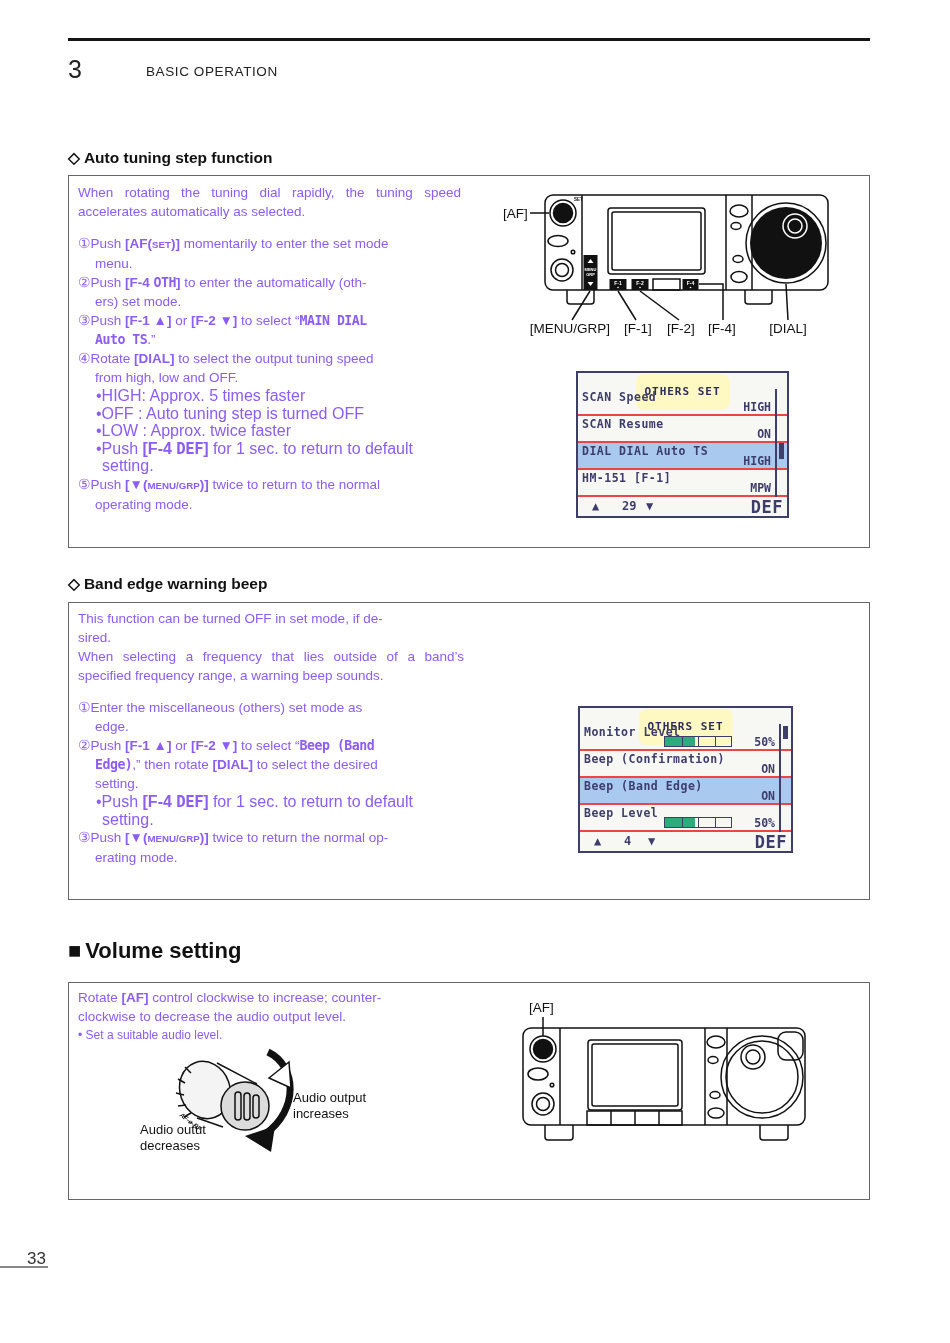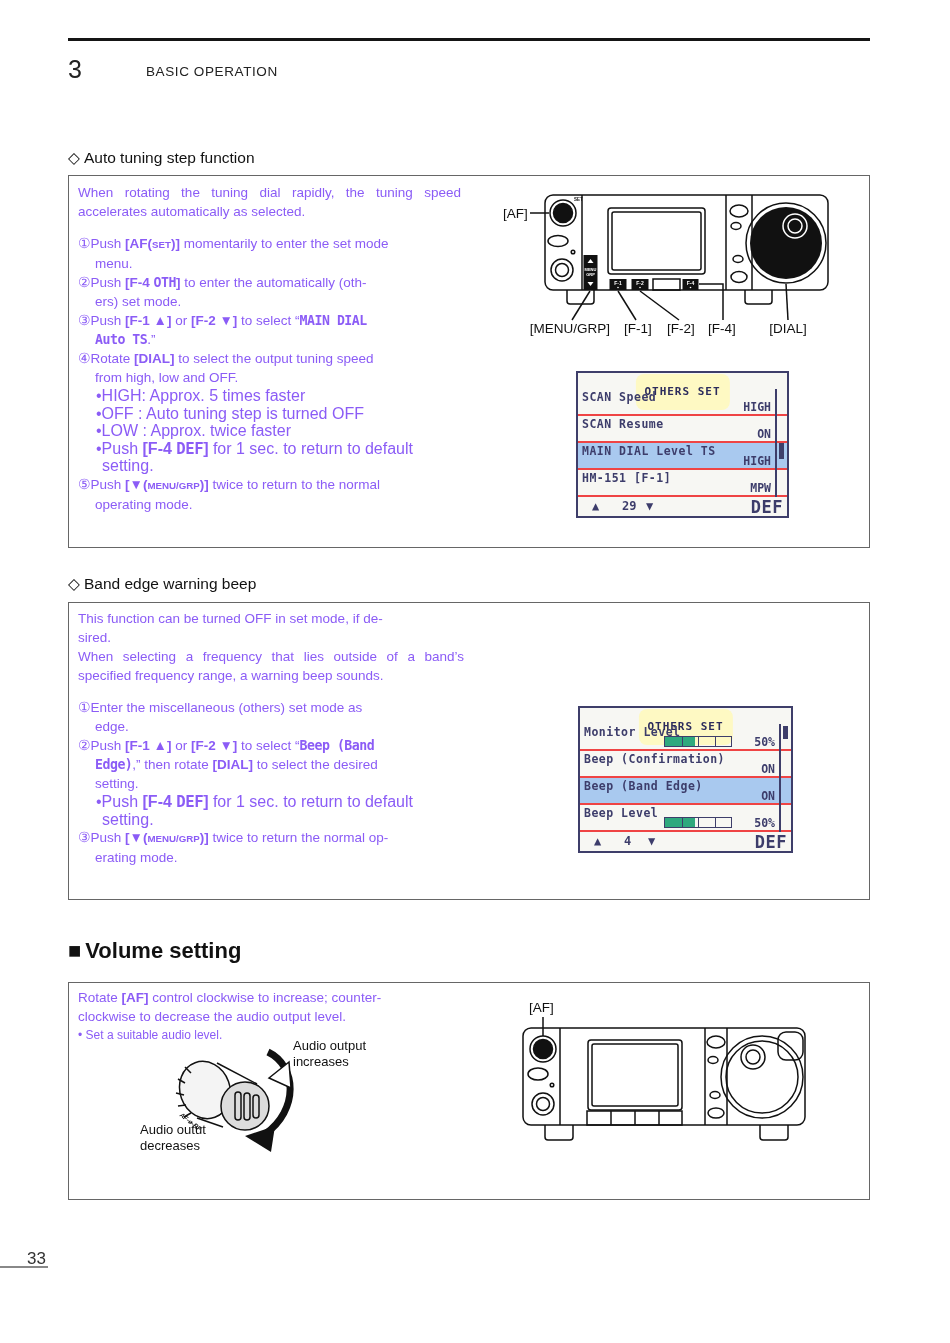--- a/index.html
+++ b/index.html
@@ -8,21 +8,21 @@
   .abs{position:absolute;}
   .b{font-weight:bold;}
   .sc{font-size:0.72em;}
   .lcdf{font-family:"DejaVu Sans Mono",monospace;font-weight:bold;letter-spacing:-0.5px;font-size:0.98em;}
   .cnum{font-size:14px;}
 
   .top-rule{left:68px;top:38px;width:802px;height:3px;background:#151515;}
   .chapnum{left:68px;top:55px;font-size:25px;color:#222;}
   .chaptitle{left:118px;top:64px;font-size:13.5px;letter-spacing:0.6px;color:#222;margin-left:28px;}
 
-  .sechead{font-size:15.5px;font-weight:normal;color:#111;}
+  .sechead{font-size:15.5px;font-weight:bold;color:#111;}
   .sec1{left:68px;top:149px;}
   .sec2{left:68px;top:575px;}
   .bighead{left:68px;top:938px;font-size:22px;font-weight:bold;color:#111;}
   .marker{margin-right:4px;}
 
   .box{border:1px solid #666;background:#fff;}
   .box1{left:68px;top:175px;width:800px;height:371px;}
   .box2{left:68px;top:602px;width:800px;height:296px;}
   .box3{left:68px;top:982px;width:800px;height:216px;}
 
@@ -55,21 +55,21 @@
   .sbline{position:absolute;top:16px;right:10px;width:2px;height:108px;background:#3e3e6a;}
   .handle{position:absolute;right:3px;width:5px;height:16px;background:#3e3e6a;}
   .lcd-bottom{position:absolute;left:0;right:0;bottom:0;height:19px;}
   .lcd-bottom .up{position:absolute;left:14px;top:2px;font-size:12px;}
   .lcd-bottom .num{position:absolute;left:44px;top:2px;font-size:12px;}
   .lcd-bottom .dn{position:absolute;left:68px;top:2px;font-size:12px;}
   .lcd-bottom .def{position:absolute;right:4px;bottom:-1px;font-size:17px;letter-spacing:0.5px;}
 
   
   .dlab{font-size:13px;color:#111;line-height:16px;}
-  .inc-label{left:293px;top:1038px;width:100px;}
+  .inc-label{left:293px;top:1090px;width:100px;}
   .dec-label{left:140px;top:1122px;width:110px;}
 
   .foot-rule{left:0;top:1266px;width:48px;height:2px;background:#888;}
   .pagenum{left:27px;top:1249px;font-size:17px;color:#333;}
 
   
   svg .lbl-t{font-size:13.5px;fill:#111;font-family:"Liberation Sans",sans-serif;}
   svg .tinyw{font-size:4px;fill:#fff;font-weight:bold;font-family:"Liberation Sans",sans-serif;}
   svg .tinyb{font-size:4.5px;fill:#111;font-weight:bold;font-family:"Liberation Sans",sans-serif;}
   svg .btn-t{font-size:5px;fill:#fff;font-weight:bold;font-family:"Liberation Sans",sans-serif;}
@@ -160,21 +160,21 @@
   <div class="lcd-rows">
     <div class="lcd-row">
       <span class="lbl">SCAN Speed</span>
       <span class="val">HIGH</span>
     </div>
     <div class="lcd-row">
       <span class="lbl">SCAN Resume</span>
       <span class="val">ON</span>
     </div>
     <div class="lcd-row hl">
-      <span class="lbl">MAIN DIAL Level TS</span>
+      <span class="lbl">DIAL DIAL Auto TS</span>
       <span class="val">HIGH</span>
     </div>
     <div class="lcd-row">
       <span class="lbl">HM-151 [F-1]</span>
       <span class="val">MPW</span>
     </div>
   </div>
   <div class="sbline"></div>
   <div class="handle" style="top:70px"></div>
   <div class="lcd-bottom">

